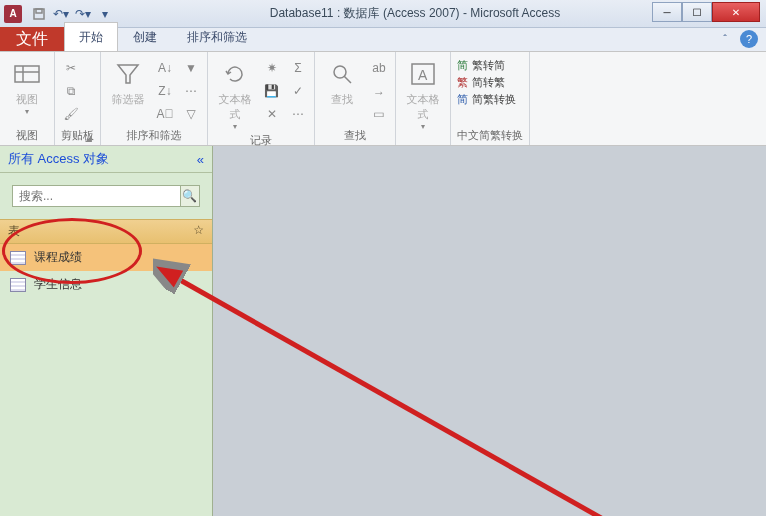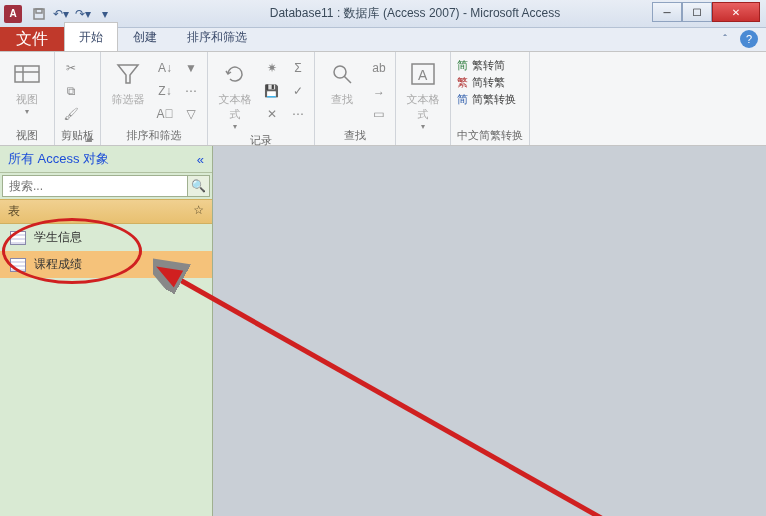--- a/index.html
+++ b/index.html
@@ -37,21 +37,21 @@
 .big-btn .drop::after { content:"▾"; font-size:8px; color:#888; display:block; }
 .small-col { display:flex; flex-direction:column; gap:3px; padding-top:4px; }
 .small-btn { width:20px; height:20px; display:flex; align-items:center; justify-content:center; color:#888; cursor:pointer; font-size:12px; }
 .text-col { display:flex; flex-direction:column; gap:2px; padding-top:4px; font-size:11px; color:#444; }
 .text-row { display:flex; align-items:center; gap:4px; white-space:nowrap; }
 
 
 .main { display:flex; height:calc(516px - 28px - 24px - 94px); }
 .nav-pane { width:213px; background:#d9ead3; border-right:1px solid #a0b090; display:flex; flex-direction:column; }
 .nav-header { background:#d9ead3; padding:4px 8px; display:flex; justify-content:space-between; align-items:center; color:#1d4ed8; font-size:13px; border-bottom:1px solid #b0c0a0; }
-.nav-search { display:flex; margin:2px; }
+.nav-search { display:flex; margin:12px; }
 .nav-search input { flex:1; border:1px solid #a0b090; padding:3px 6px; font-size:12px; background:#fff; color:#888; }
 .nav-search-btn { width:22px; border:1px solid #a0b090; border-left:none; background:#e8f0e0; display:flex; align-items:center; justify-content:center; color:#556; }
 .nav-group-hdr { background:linear-gradient(#f0d090,#e8c070); padding:3px 8px; display:flex; justify-content:space-between; border-top:1px solid #d0b060; border-bottom:1px solid #d0b060; font-size:12px; color:#5a4a2a; }
 .nav-item { padding:5px 10px; display:flex; align-items:center; gap:8px; cursor:pointer; font-size:12px; color:#333; }
 .nav-item.selected { background:#f5c27a; }
 .table-ico { width:16px; height:14px; border:1px solid #88a; background:linear-gradient(#fff 50%,#dde 50%); background-size:100% 4px; }
 .annot-circle { position:absolute; border:3px solid #d02020; border-radius:50%; pointer-events:none; }
 .annot-arrow { position:absolute; pointer-events:none; }
 .content { flex:1; background:#c9cfd6; position:relative; }
 
@@ -234,27 +234,27 @@
       <span>«</span>
     </div>
     <div class="nav-search">
       <input type="text" placeholder="搜索..." style="">
       <div class="nav-search-btn">🔍</div>
     </div>
     <div class="nav-group-hdr">
       <span>表</span>
       <span>☆</span>
     </div>
+    <div class="nav-item selected">
+      <div class="table-ico"></div>
+      <span>课程成绩</span>
+    </div>
     <div class="nav-item">
       <div class="table-ico"></div>
       <span>学生信息</span>
-    </div>
-    <div class="nav-item selected">
-      <div class="table-ico"></div>
-      <span>课程成绩</span>
     </div>
 
     <div class="annot-circle" style="left:2px; top:72px; width:140px; height:66px;"></div>
   </div>
 
   <div class="content">
 
     <svg class="annot-arrow" style="left:-60px; top:110px;" width="520" height="300">
       <defs>
           <marker id="ah" markerWidth="10" markerHeight="10" refX="2" refY="3" orient="auto">

